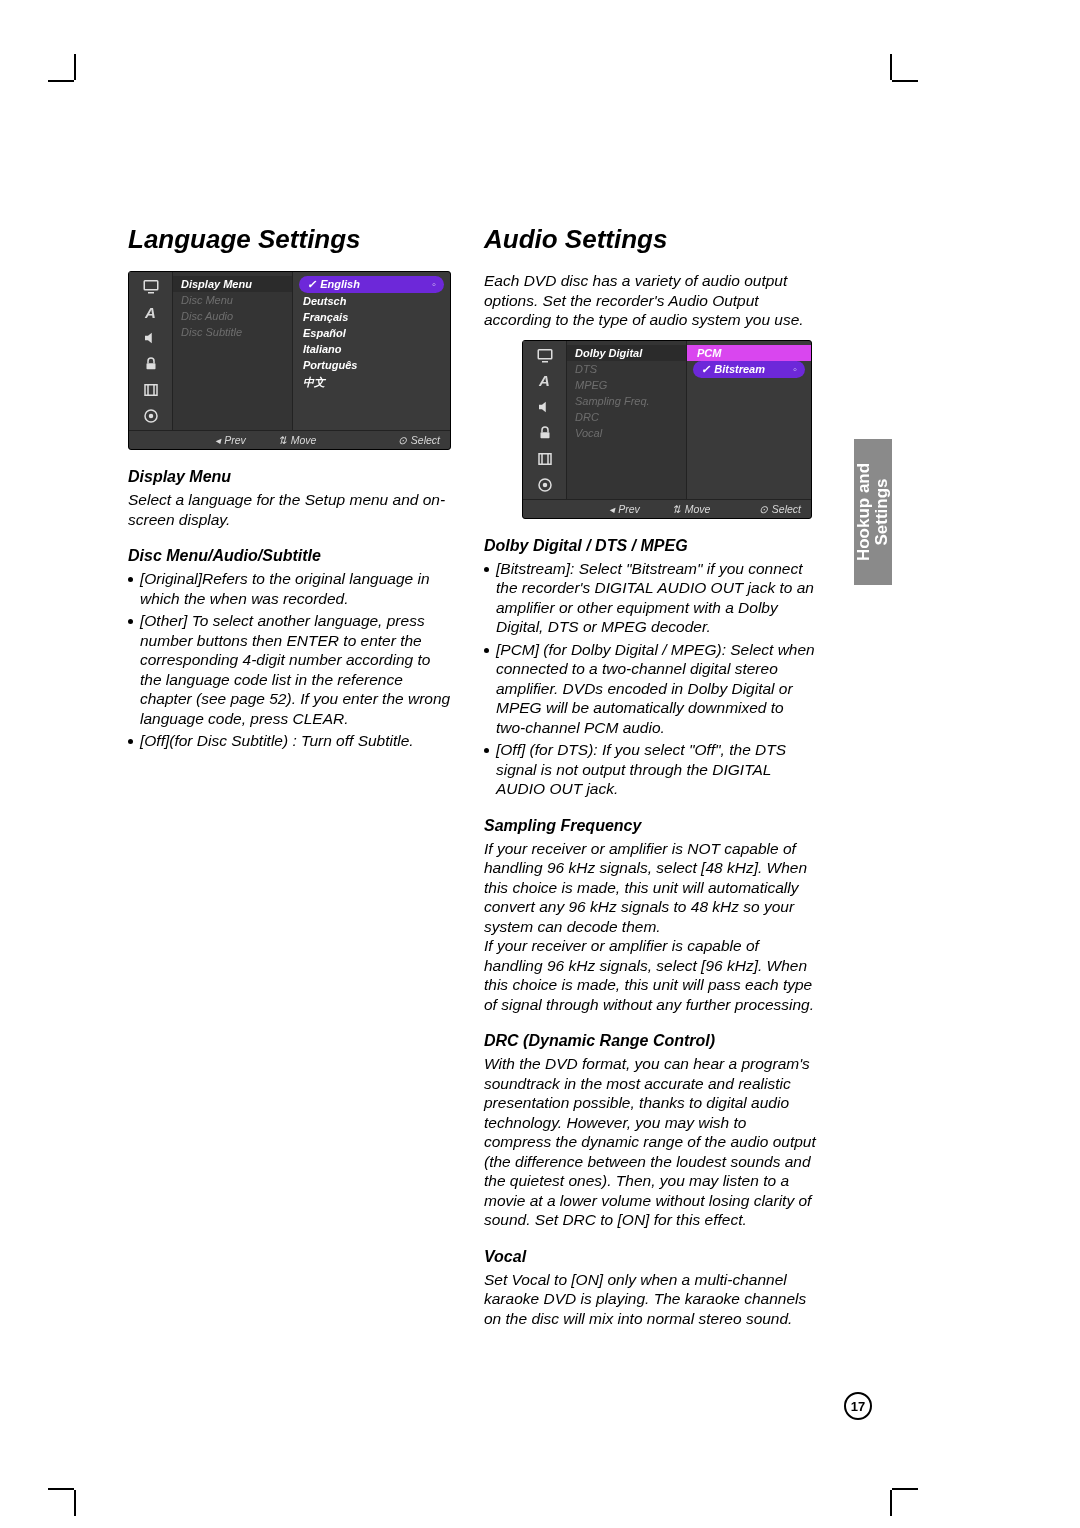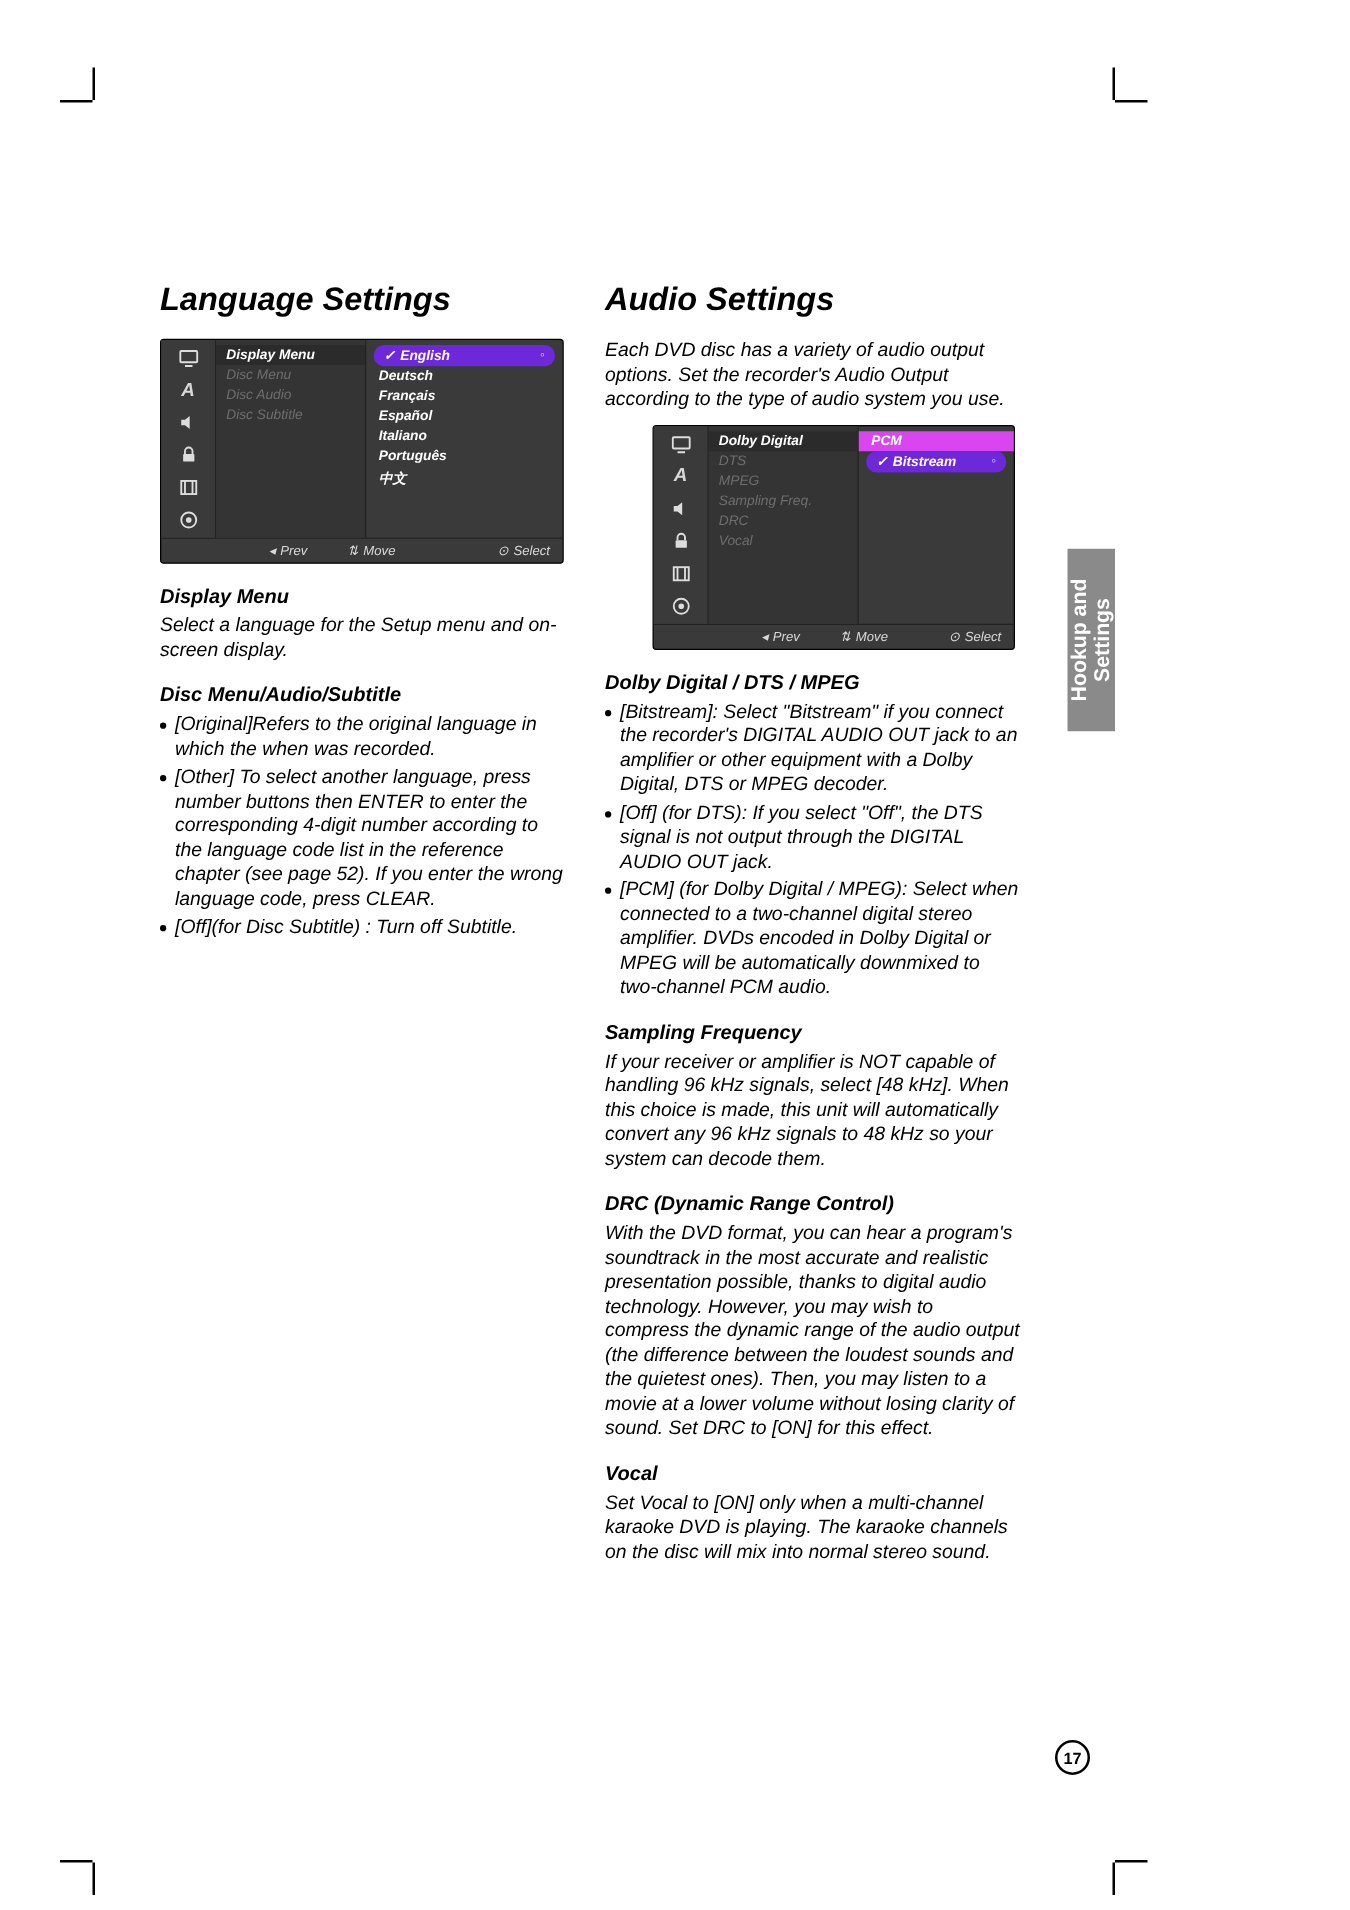--- a/index.html
+++ b/index.html
@@ -319,25 +319,26 @@
         <span><span class="sym">◂</span><span>Prev</span></span>
         <span><span class="sym">⇅</span><span>Move</span></span>
         <span class="right"><span class="sym">⊙</span><span>Select</span></span>
       </div>
     </div>
 
     <div id="right-sections">
         <h3>Dolby Digital / DTS / MPEG</h3>
         <ul>
           <li>[Bitstream]: Select "Bitstream" if you connect the recorder's DIGITAL AUDIO OUT jack to an amplifier or other equipment with a Dolby Digital, DTS or MPEG decoder.</li>
+          <li>[PCM] (for Dolby Digital / MPEG): Select when connected to a two-channel digital stereo amplifier. DVDs encoded in Dolby Digital or MPEG will be automatically downmixed to two-channel PCM audio.</li>
           <li>[Off] (for DTS): If you select "Off", the DTS signal is not output through the DIGITAL AUDIO OUT jack.</li>
-          <li>[PCM] (for Dolby Digital / MPEG): Select when connected to a two-channel digital stereo amplifier. DVDs encoded in Dolby Digital or MPEG will be automatically downmixed to two-channel PCM audio.</li>
         </ul>
         <h3>Sampling Frequency</h3>
         <p>If your receiver or amplifier is NOT capable of handling 96 kHz signals, select [48 kHz]. When this choice is made, this unit will automatically convert any 96 kHz signals to 48 kHz so your system can decode them.</p>
+        <p>If your receiver or amplifier is capable of handling 96 kHz signals, select [96 kHz]. When this choice is made, this unit will pass each type of signal through without any further processing.</p>
         <h3>DRC (Dynamic Range Control)</h3>
         <p>With the DVD format, you can hear a program's soundtrack in the most accurate and realistic presentation possible, thanks to digital audio technology. However, you may wish to compress the dynamic range of the audio output (the difference between the loudest sounds and the quietest ones). Then, you may listen to a movie at a lower volume without losing clarity of sound. Set DRC to [ON] for this effect.</p>
         <h3>Vocal</h3>
         <p>Set Vocal to [ON] only when a multi-channel karaoke DVD is playing. The karaoke channels on the disc will mix into normal stereo sound.</p>
       </div>
   </div>
 </div>
 
 <div class="page-number">
   <span>17</span>

